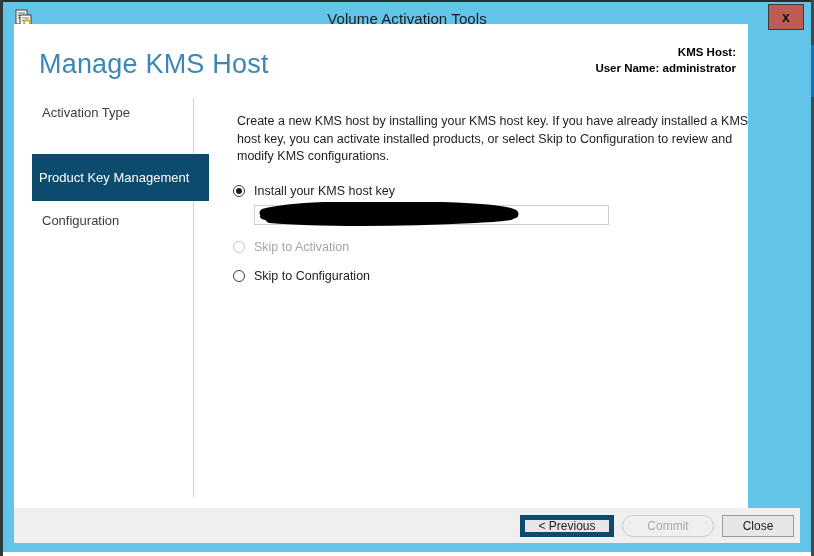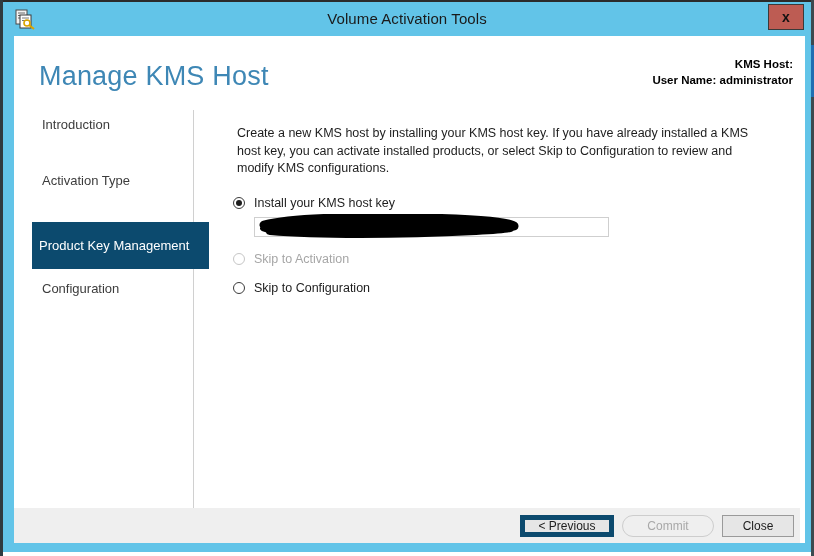--- a/index.html
+++ b/index.html
@@ -90,22 +90,22 @@
     color: #111;
     font-size: 14px;
     font-weight: bold;
     cursor: pointer;
     font-family: "Liberation Sans", sans-serif;
   }
 
   
   .client {
     position: absolute;
-    left: 11px; top: 34px;
-    width: 791px; height: 507px;
+    left: 11px; top: 22px;
+    width: 734px; height: 507px;
     background: #ffffff;
     box-sizing: border-box;
   }
 
   .page-title {
     position: absolute;
     left: 25px; top: 25px;
     font-size: 27px;
     font-weight: 300;
     color: #3e87b5;
@@ -308,23 +308,20 @@
 
       <div class="host-info">
         <div>KMS Host:</div>
         <div>User Name: administrator</div>
       </div>
 
       <div class="divider"></div>
 
       <div class="sidebar">
         <div class="nav-item spaced">
-          <span>Introduction</span>
-        </div>
-        <div class="nav-item spaced">
           <span>Activation Type</span>
         </div>
         <div class="nav-item active">
           <span>Product Key Management</span>
         </div>
         <div class="nav-item">
           <span>Configuration</span>
         </div>
       </div>
 

